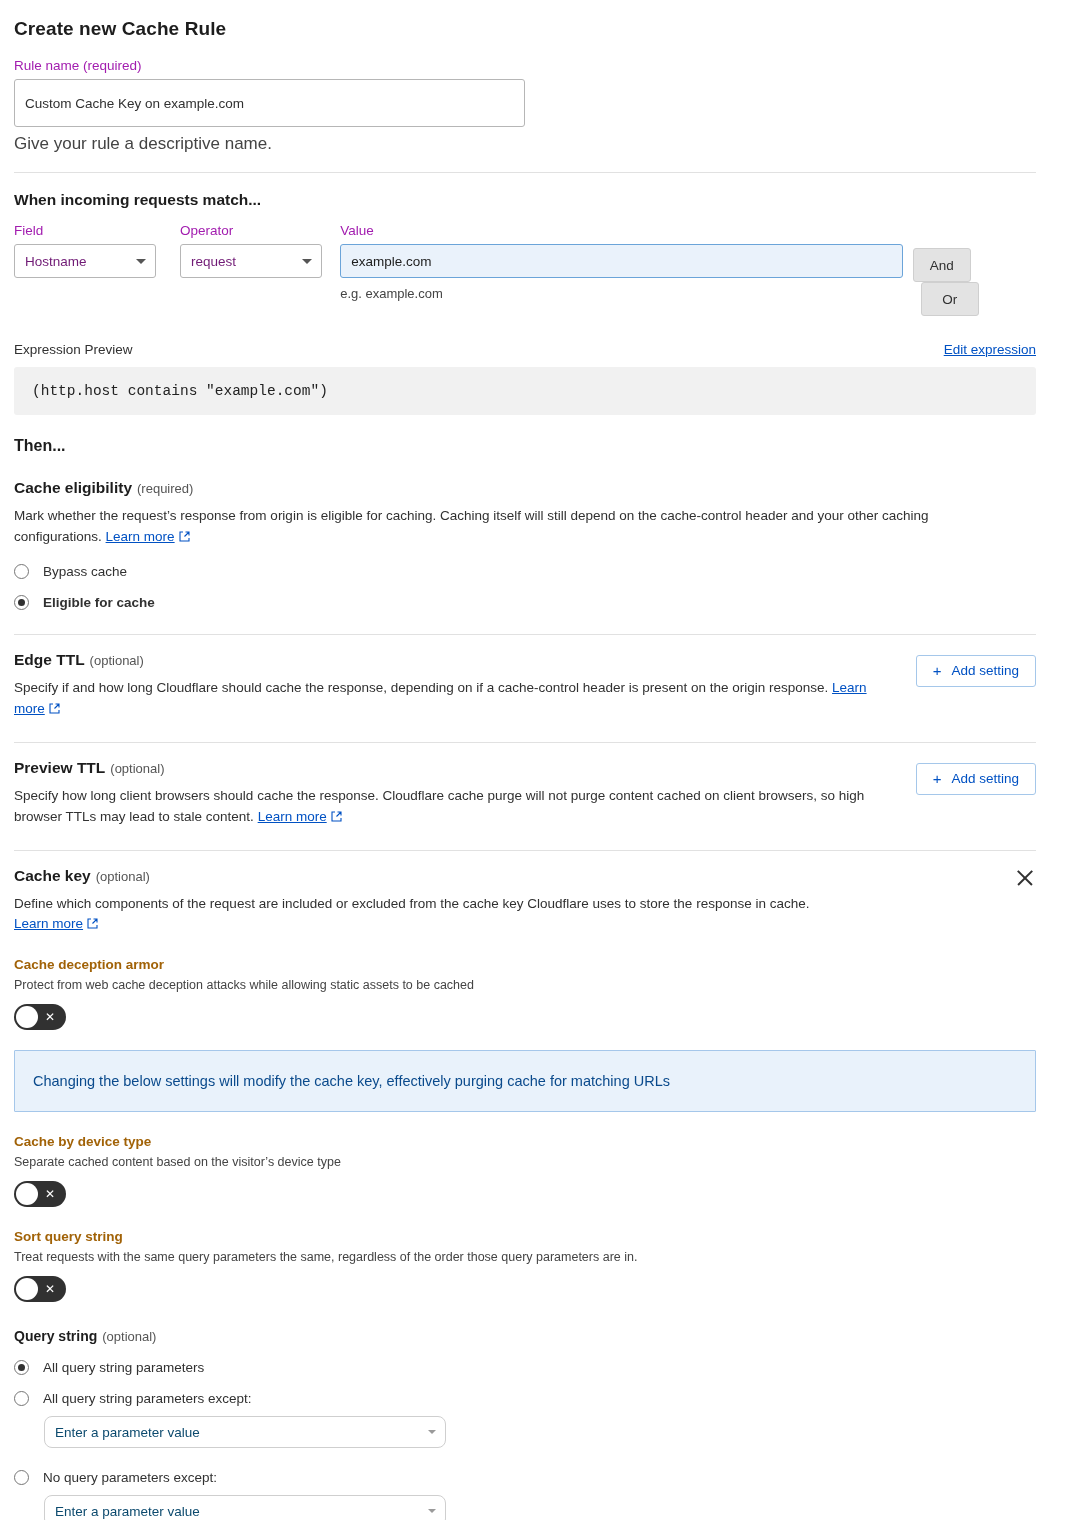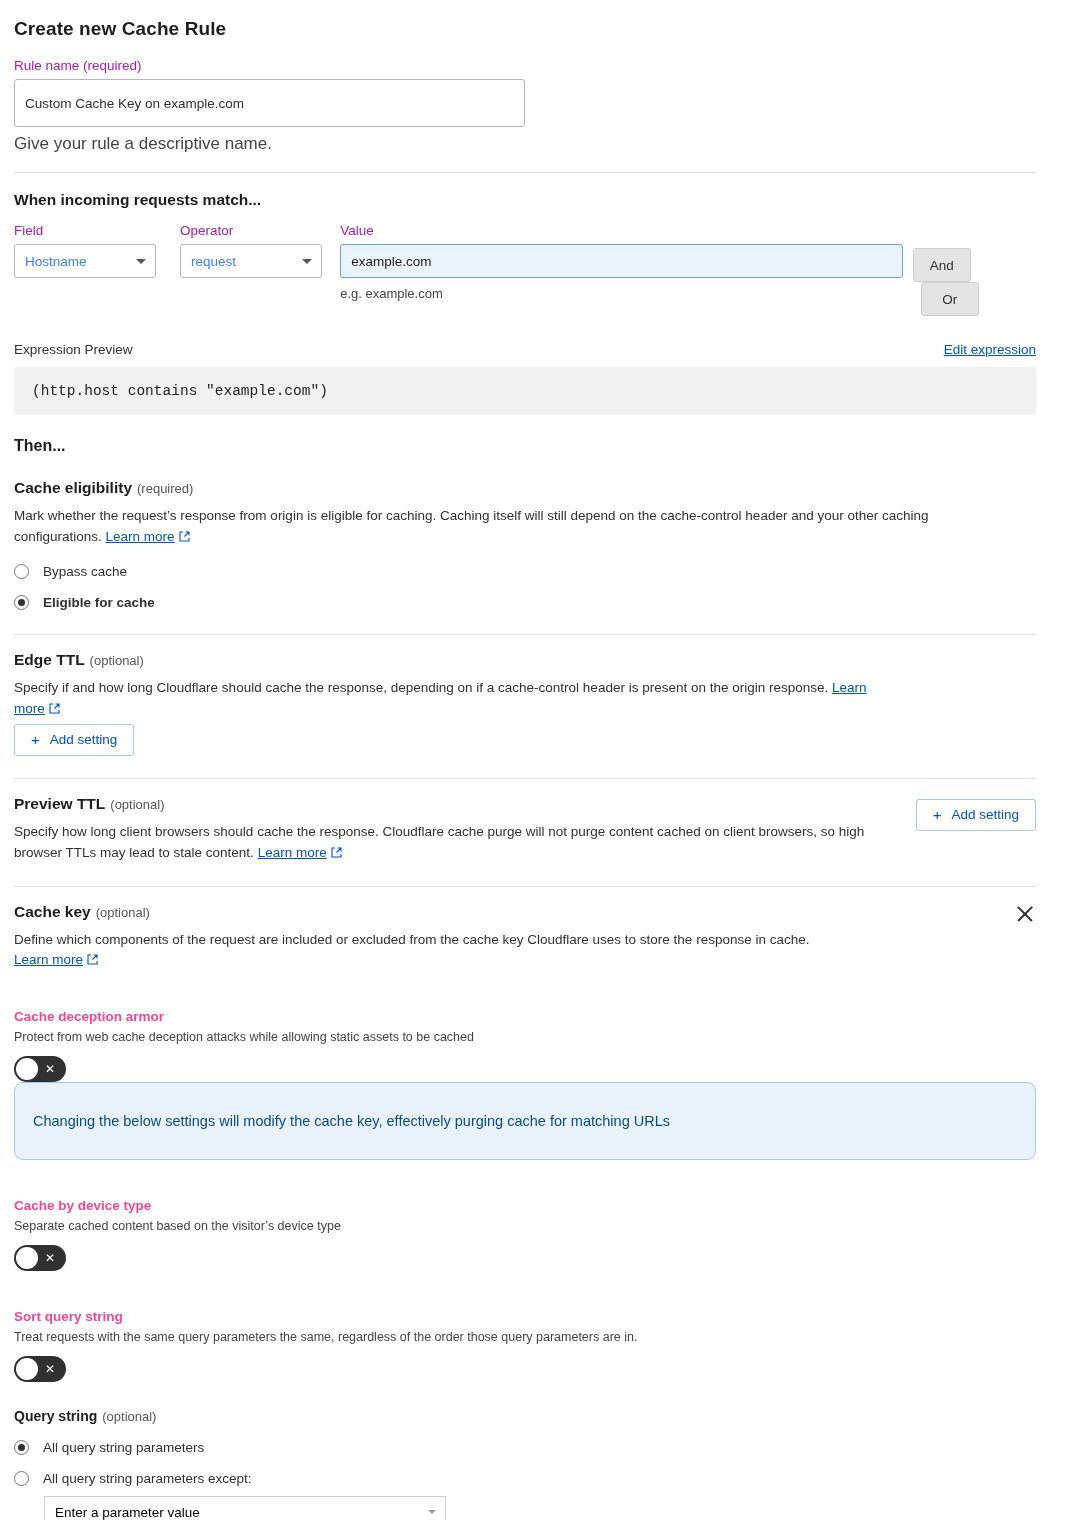--- a/index.html
+++ b/index.html
@@ -68,21 +68,21 @@
   .select-box {
     position: relative;
     height: 34px;
     border: 1px solid #b6b6b6;
     border-radius: 3px;
     background: #fff;
     display: flex;
     align-items: center;
     padding: 0 10px;
     font-size: 13.5px;
-    color: #3b82f6;
+    color: #701a75;
   }
   .select-caret {
     position: absolute;
     right: 9px;
     top: 50%;
     width: 0; height: 0;
     margin-top: -2px;
     border-left: 5px solid transparent;
     border-right: 5px solid transparent;
     border-top: 5px solid #555;
@@ -227,22 +227,22 @@
     position: absolute;
     left: 1px; top: 10px;
     width: 20px; height: 1.6px;
     background: #313131;
   }
   .close-x::before { transform: rotate(45deg); }
   .close-x::after { transform: rotate(-45deg); }
   .toggle-title {
     font-size: 13.5px;
     font-weight: bold;
-    color: #ec4899;
-    margin-top: 38px;
+    color: #a16207;
+    margin-top: 22px;
   }
   .toggle-desc {
     font-size: 12.5px;
     color: #444;
     margin-top: 6px;
   }
   .toggle {
     margin-top: 12px;
     width: 52px; height: 26px;
     background: #313131;
@@ -259,45 +259,46 @@
   }
   .toggle .mark {
     position: absolute;
     right: 11px; top: 50%;
     margin-top: -6px;
     color: #fff;
     font-size: 12px;
     line-height: 12px;
   }
   .notice {
+    margin-top: 20px;
     border: 1px solid #a5c7ea;
     background: #e9f2fb;
-    border-radius: 9px;
-    padding: 30px 18px;
+    border-radius: 1px;
+    padding: 22px 18px;
     font-size: 14.5px;
     color: #0a4a8c;
   }
   .qs-heading {
     font-size: 14px;
     margin-top: 26px;
     color: #1d1d1d;
   }
   .qs-heading b { font-weight: bold; }
   .param-select {
     margin: 10px 0 12px 30px;
     width: 402px;
     height: 32px;
     border: 1px solid #cfcfcf;
-    border-radius: 0;
+    border-radius: 8px;
     background: #fff;
     display: flex;
     align-items: center;
     padding: 0 10px;
     font-size: 13.5px;
-    color: #000000;
+    color: #0c4a6e;
     position: relative;
   }
   .param-select .select-caret {
     border-left: 4px solid transparent;
     border-right: 4px solid transparent;
     border-top: 4px solid #9a9a9a;
   }
   .bottombar {
     position: absolute;
     left: 0; bottom: 0;
@@ -373,21 +374,21 @@
     <span class="radio"></span>
     <span class="radio-label">Bypass cache</span>
   </div>
   <div class="radio-row">
     <span class="radio checked"></span>
     <span class="radio-label bold">Eligible for cache</span>
   </div>
 
   <hr class="divider" style="margin-top:24px;">
 
-  <div class="row-between" style="margin-top:16px;flex-direction:column;">
+  <div class="row-between" style="margin-top:16px;">
     <div style="max-width:880px;">
       <div class="sub-heading" style="margin-top:0;">
         <b>Edge TTL</b><span class="optional-tag">(optional)</span>
       </div>
       <div class="desc">
         <span>Specify if and how long Cloudflare should cache the response, depending on if a cache-control header is present on the origin response.</span>
         <span class="link">Learn more</span><span class="ext-icon"><svg width="11" height="11" viewBox="0 0 11 11">
               <path d="M4 1H1v9h9V7" fill="none" stroke="#0051c3" stroke-width="1.1"></path>
               <path d="M6.5 1H10v3.5M10 1L5.5 5.5" fill="none" stroke="#0051c3" stroke-width="1.1"></path>
             </svg></span>

